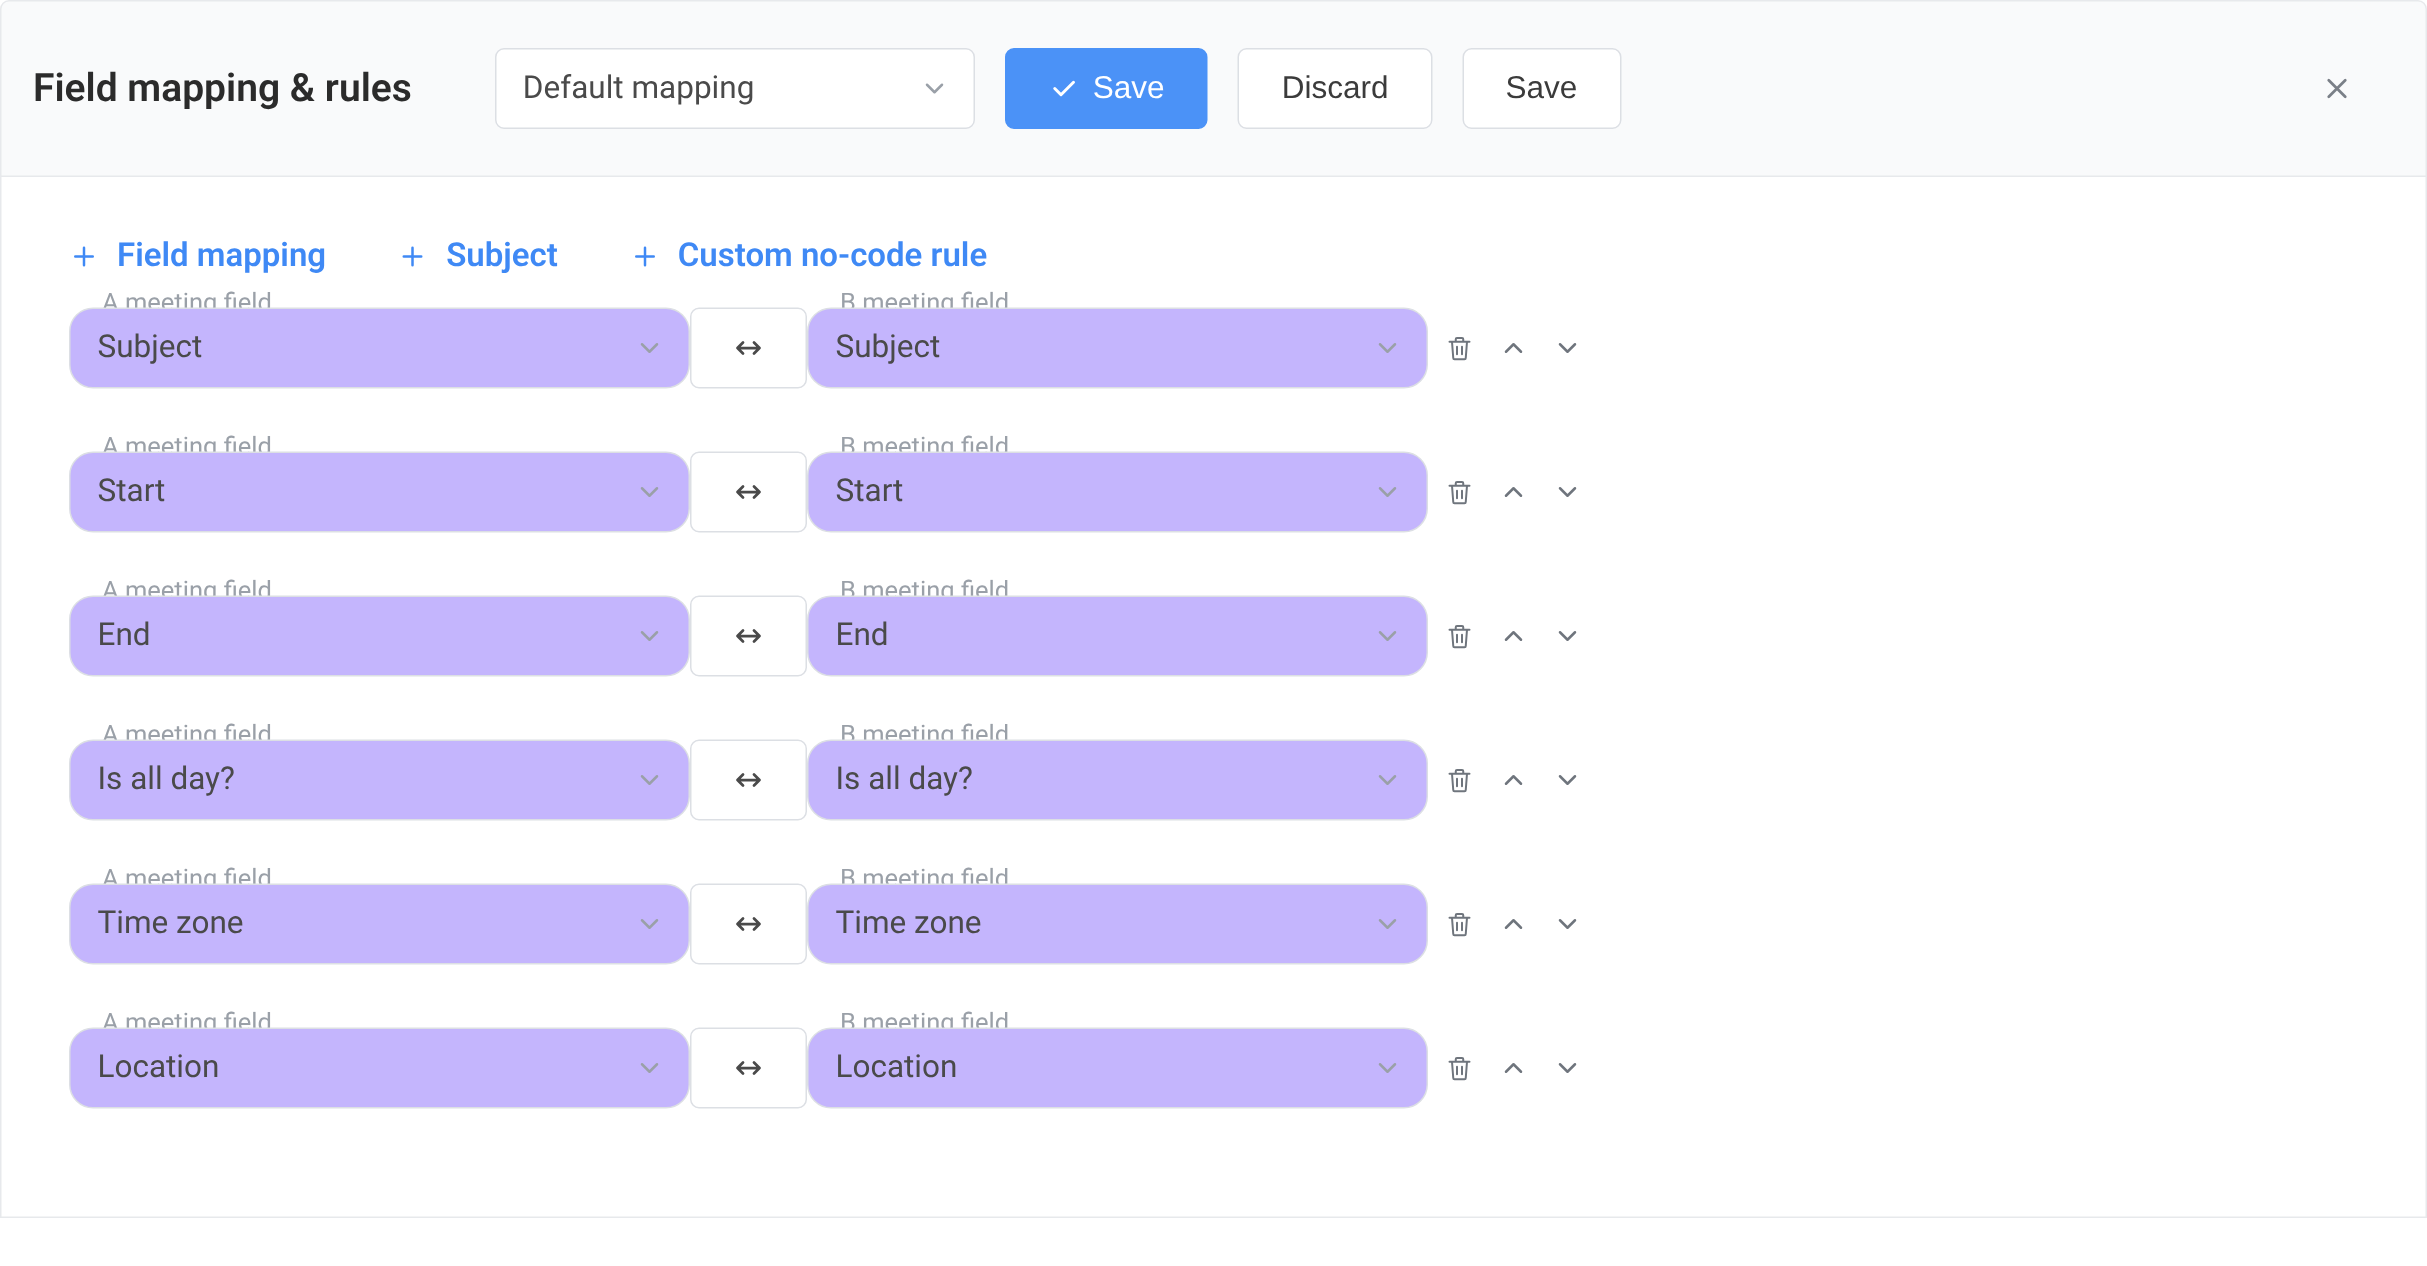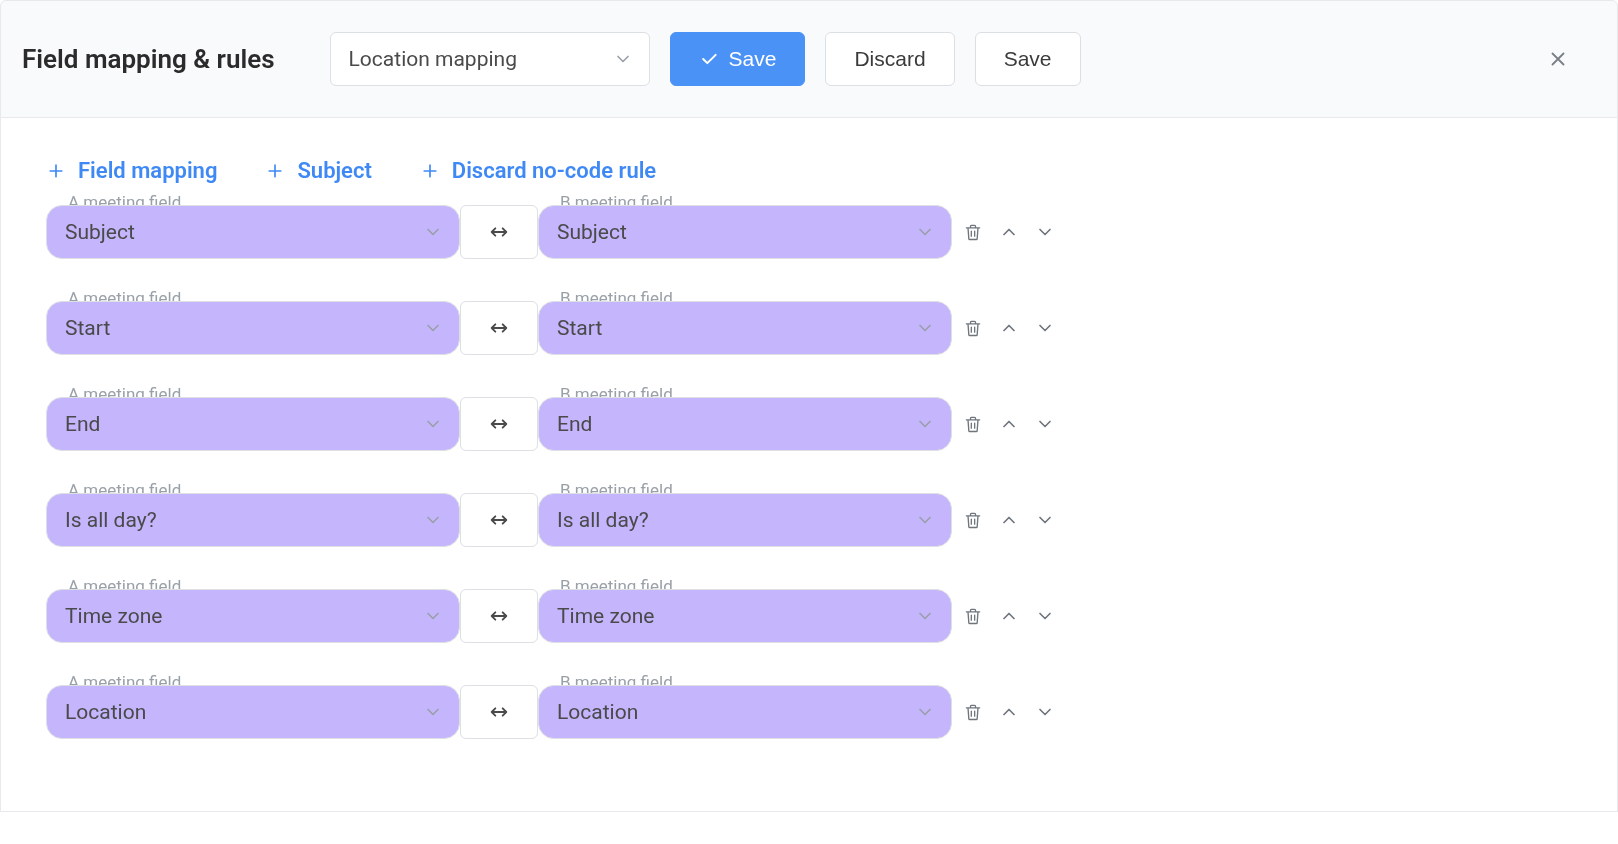--- a/index.html
+++ b/index.html
@@ -185,21 +185,21 @@
     <symbol id="sym-trash" viewBox="0 0 24 24">
         <path d="M4 7h16M9 7V5a1 1 0 0 1 1-1h4a1 1 0 0 1 1 1v2M6 7l1 13a1 1 0 0 0 1 1h8a1 1 0 0 0 1-1l1-13M10 11v6M14 11v6" fill="none" stroke="currentColor" stroke-width="1.6" stroke-linecap="round" stroke-linejoin="round"></path>
       </symbol>
   </defs>
 </svg>
 
 <div class="header">
   <div class="page-title">Field mapping &amp; rules</div>
 
   <div class="select-wrap">
-    <span>Location mapping</span>
+    <span>Default mapping</span>
     <span class="chev">
         <svg width="20" height="20" color="#9aa0a8">
           <use href="#sym-chev-down"></use>
         </svg>
       </span>
   </div>
 
   <button class="btn primary">
     <span class="chk">
         <svg width="20" height="20">
@@ -246,21 +246,21 @@
           </svg>
         </span>
       <span>Subject</span>
     </div>
     <div class="action-link">
       <span class="plus">
           <svg width="20" height="20">
             <use href="#sym-plus"></use>
           </svg>
         </span>
-      <span>Discard no-code rule</span>
+      <span>Custom no-code rule</span>
     </div>
   </div>
 
   <div id="rows-host">
   <div class="mapping-row">
     <div class="field-box">
       <div class="field-legend">A meeting field</div>
       <div class="field-select">
         <span>Subject</span>
         <span class="chev">

